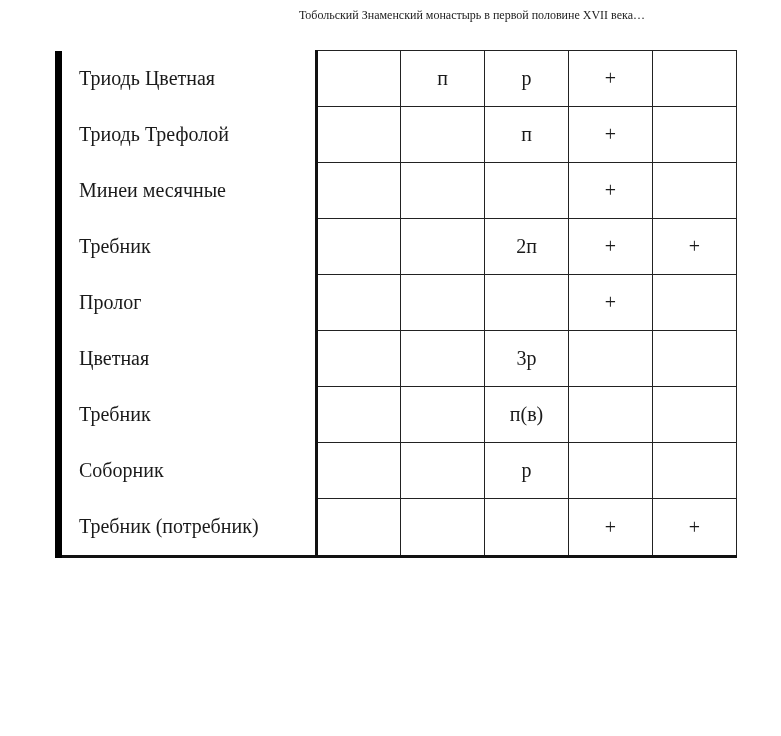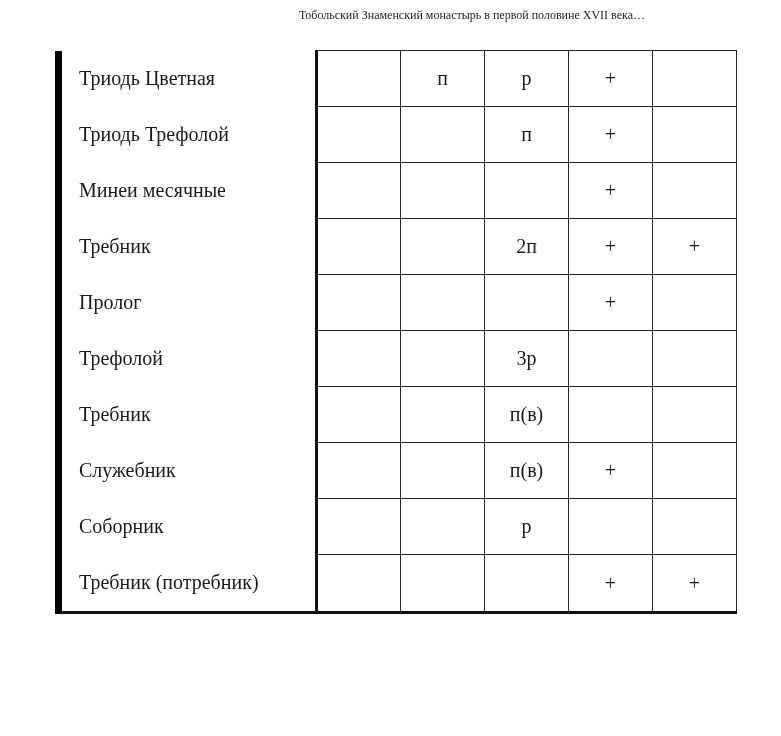--- a/index.html
+++ b/index.html
@@ -83,41 +83,33 @@
         </tr>
         <tr>
           <td class="name">Пролог</td>
           <td class="c1"></td>
           <td class="c2"></td>
           <td class="c3"></td>
           <td class="c4">+</td>
           <td class="c5"></td>
         </tr>
         <tr>
-          <td class="name">Трефолой</td>
+          <td class="name">Цветная</td>
           <td class="c1"></td>
           <td class="c2"></td>
           <td class="c3">3р</td>
           <td class="c4"></td>
           <td class="c5"></td>
         </tr>
         <tr>
           <td class="name">Требник</td>
           <td class="c1"></td>
           <td class="c2"></td>
           <td class="c3">п(в)</td>
           <td class="c4"></td>
-          <td class="c5"></td>
-        </tr>
-        <tr>
-          <td class="name">Служебник</td>
-          <td class="c1"></td>
-          <td class="c2"></td>
-          <td class="c3">п(в)</td>
-          <td class="c4">+</td>
           <td class="c5"></td>
         </tr>
         <tr>
           <td class="name">Соборник</td>
           <td class="c1"></td>
           <td class="c2"></td>
           <td class="c3">р</td>
           <td class="c4"></td>
           <td class="c5"></td>
         </tr>

